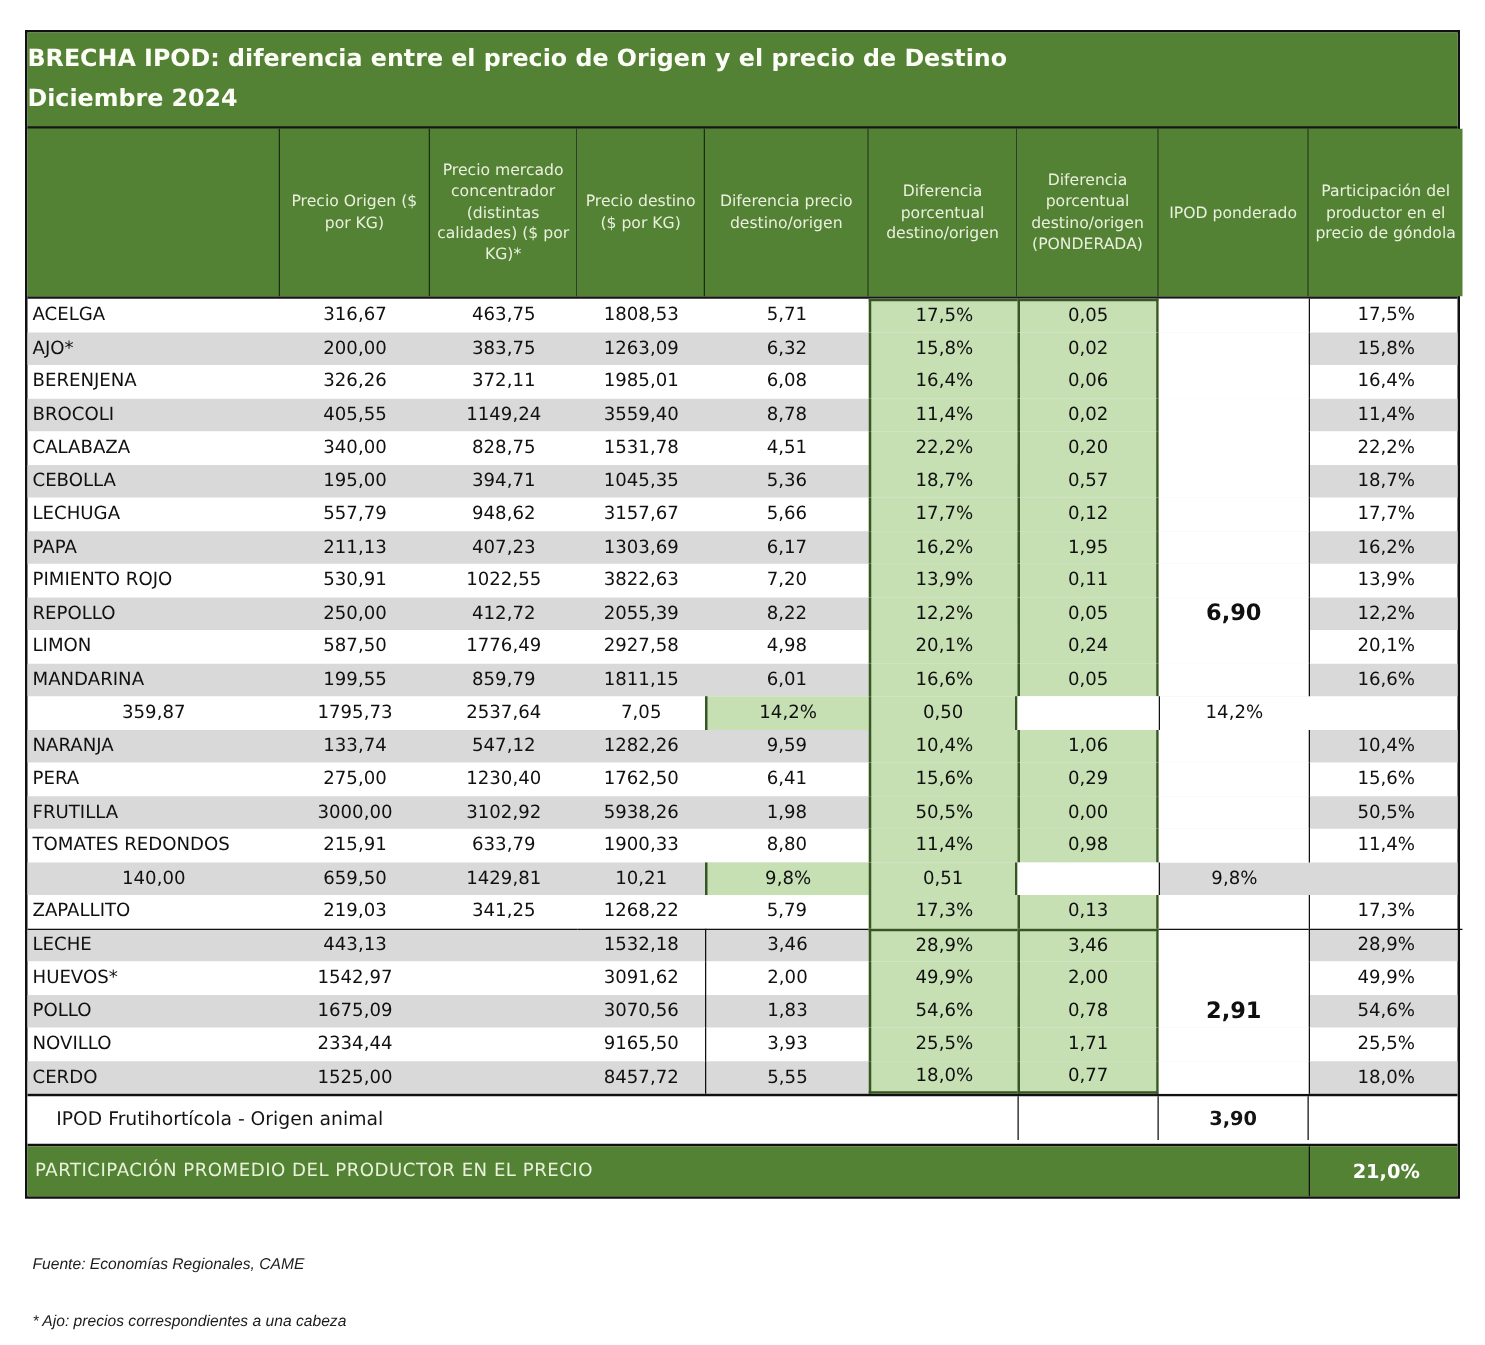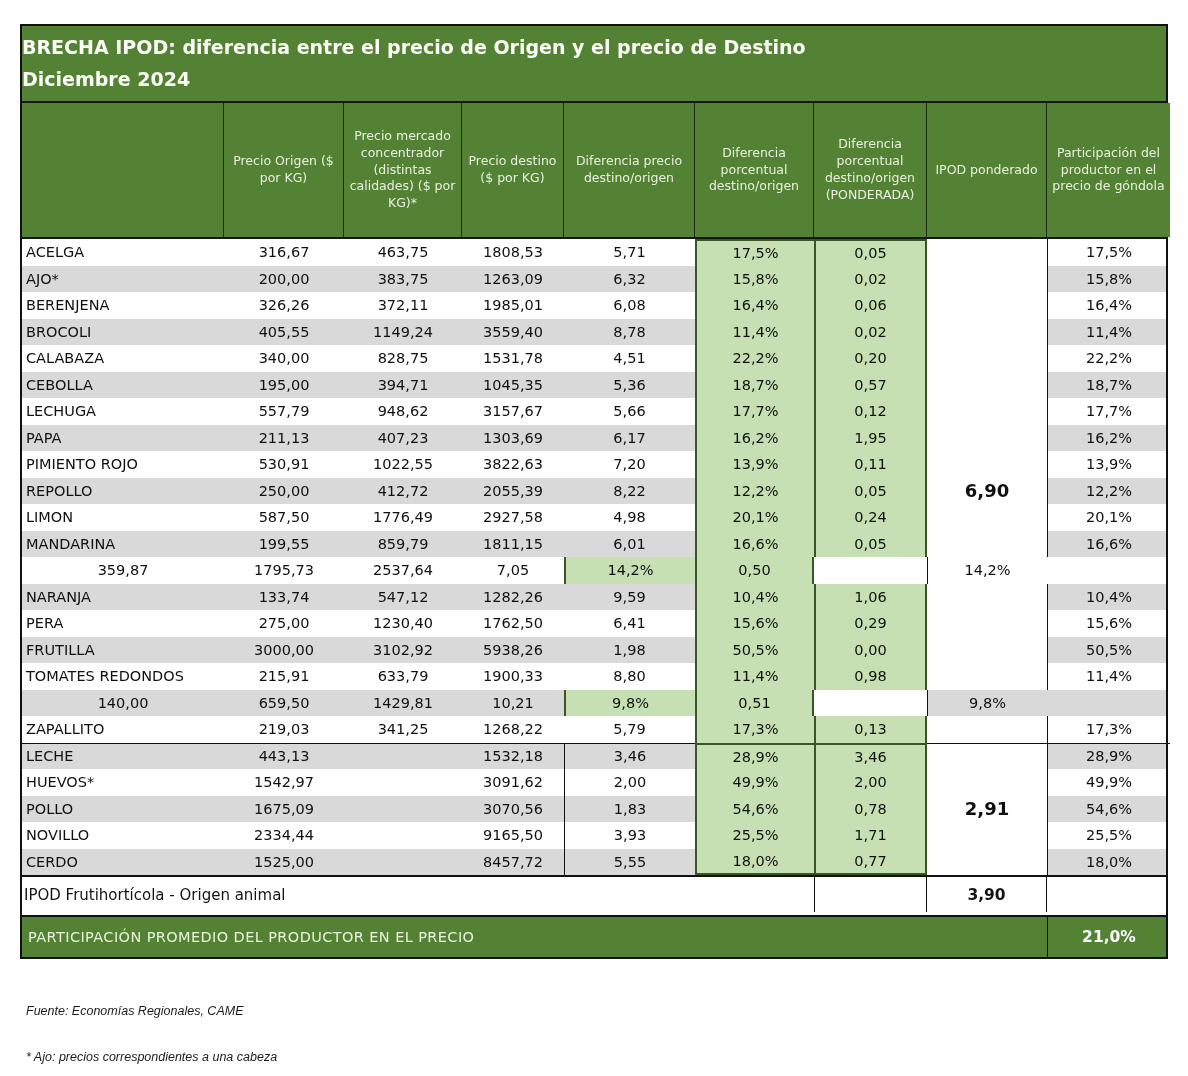--- a/index.html
+++ b/index.html
@@ -48,21 +48,21 @@
   .c.ipodcol{background:#fff; font-weight:bold; font-size:18px;}
   .c.part{border-left:1.5px solid #111;}
   .row.section-start .c{border-top:1.5px solid #111;}
   .row.section-start .c.g{border-top:2.5px solid var(--dkgreen);}
   .row.animal .c.dif{border-left:1.5px solid #111;}
   
   .summary{
     display:grid; grid-template-columns:792px 113px 120px 123px;
     height:37px; border-top:2px solid #111; background:#fff;
   }
-  .summary .s-label{display:flex;align-items:center;padding-left:2px;font-size:15px;}
+  .summary .s-label{display:flex;align-items:center;padding-left:23px;font-size:15px;}
   .summary .s-pond{border-left:1.5px solid #111;border-right:1.5px solid #111;}
   .summary .s-ipod{display:flex;align-items:center;justify-content:center;font-weight:bold;font-size:15.5px;border-right:1.5px solid #111;}
   .gap{height:5px;background:#fff;border-bottom:2px solid #111;}
   
   .band{
     display:grid; grid-template-columns:1025px 123px; height:40px; background:var(--green);
   }
   .band .b-label{display:flex;align-items:center;padding-left:6px;color:#e9f2da;font-size:14.5px;letter-spacing:0.4px;}
   .band .b-value{display:flex;align-items:center;justify-content:center;color:#ffffff;font-weight:bold;font-size:15.5px;border-left:1.5px solid #111;}
   

